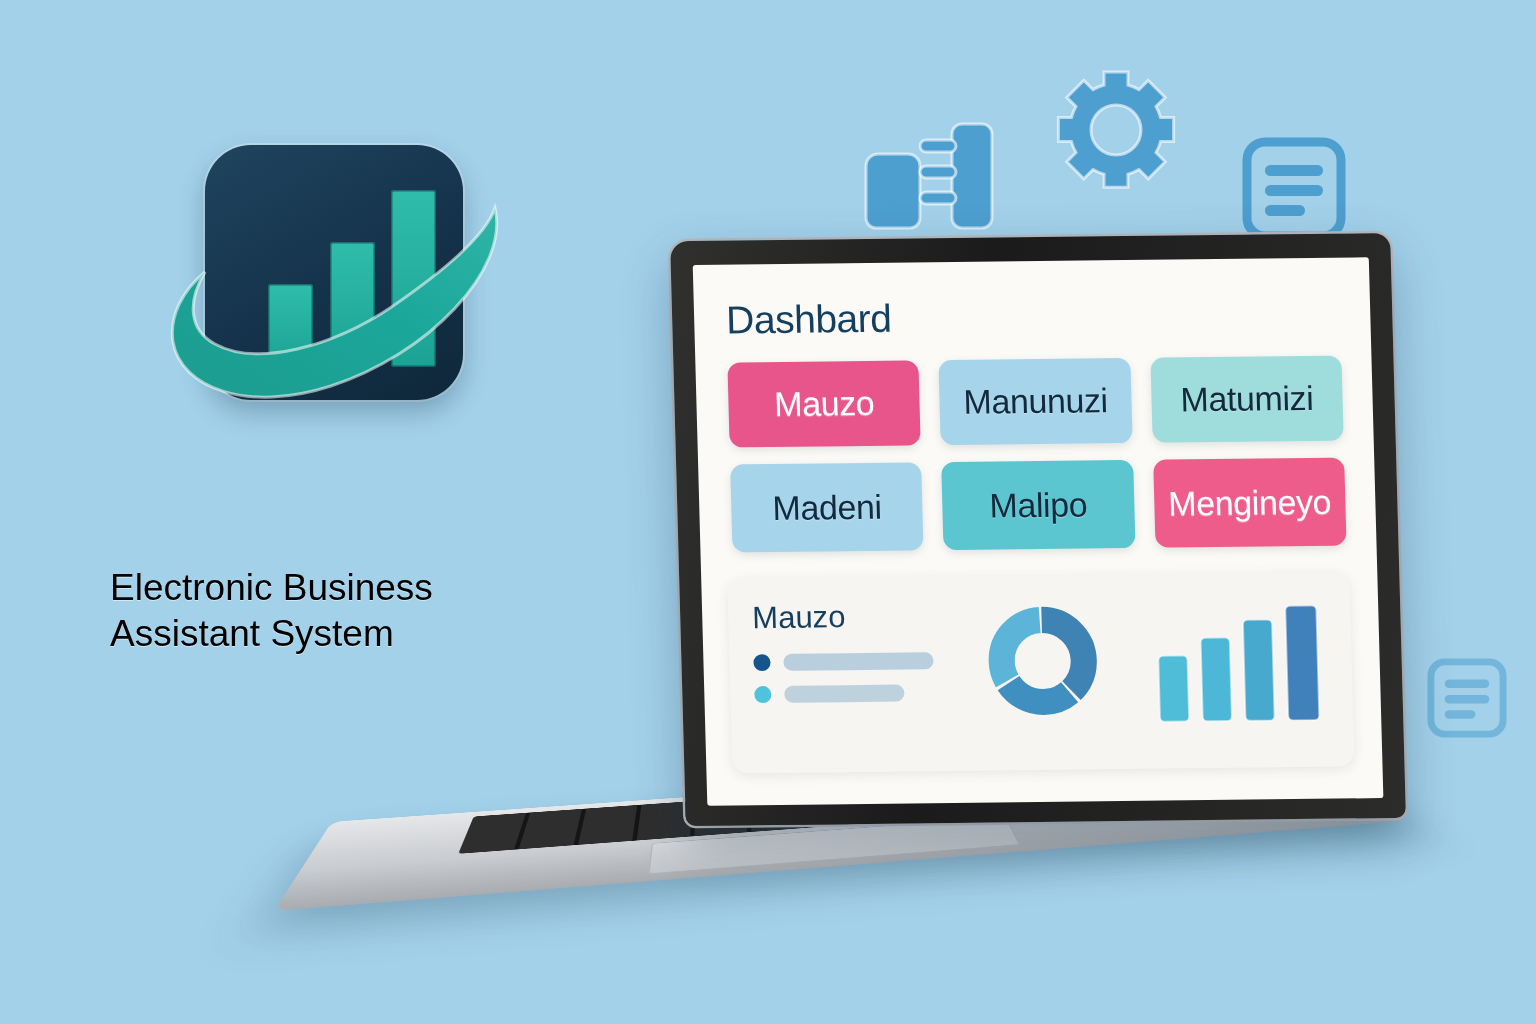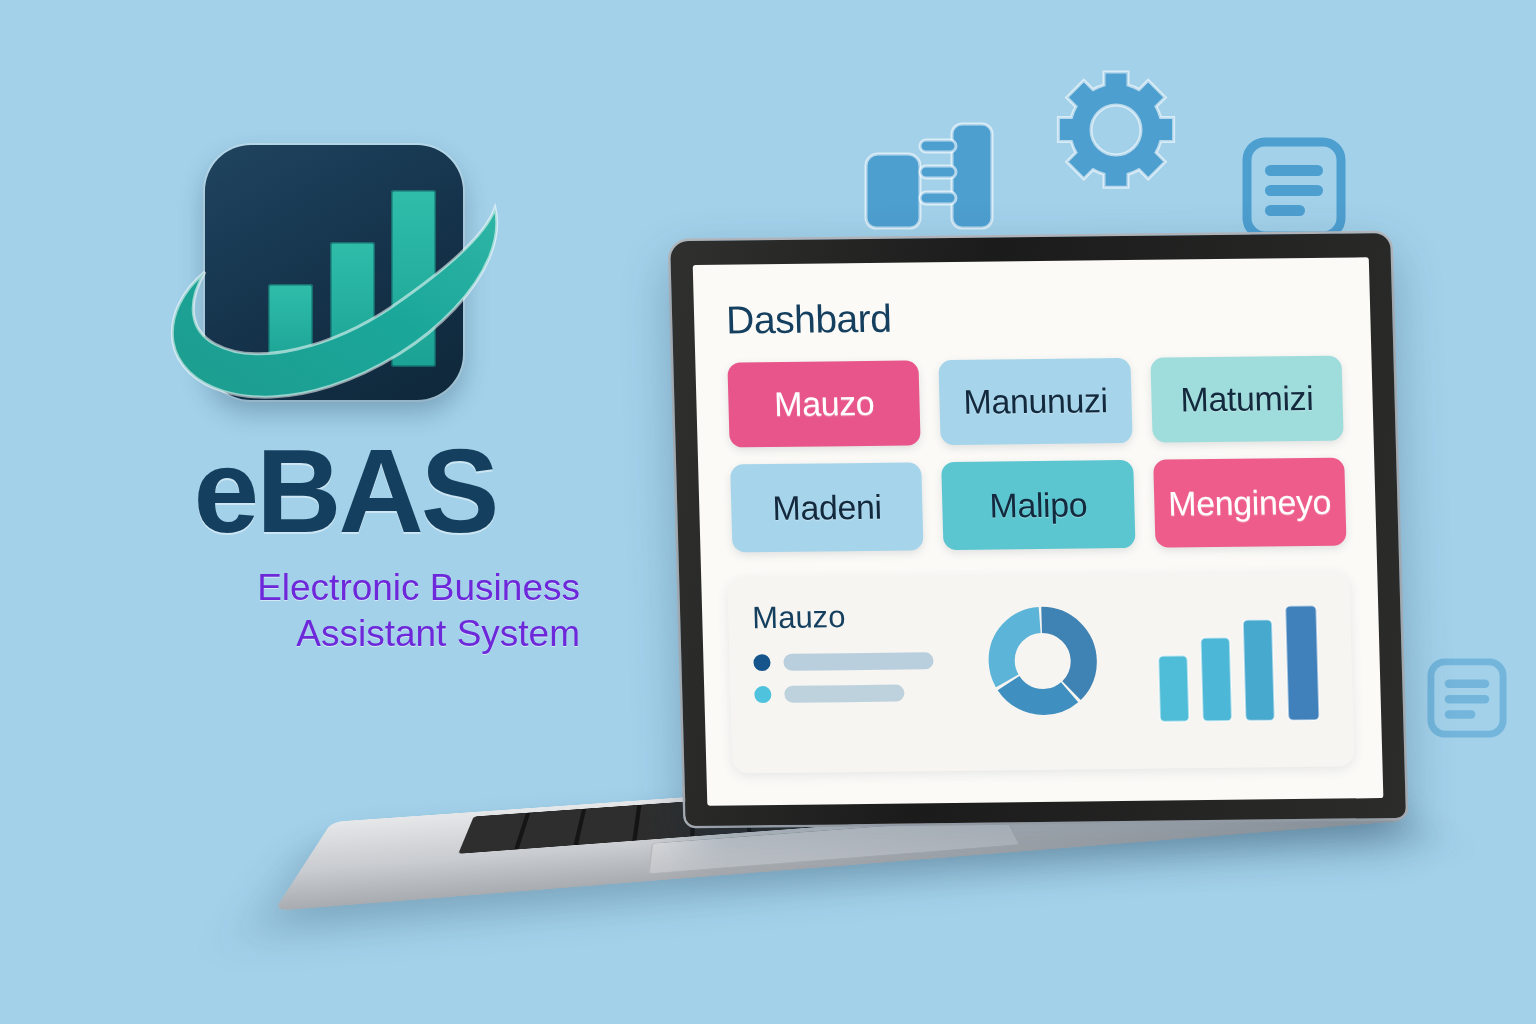--- a/index.html
+++ b/index.html
@@ -28,22 +28,22 @@
   #lbar3{ left:186px; top:45px; width:45px; height:177px; }
 
   #swoosh{ position:absolute; left:-40px; top:45px; width:350px; height:225px; }
 
   #brand-name{
     position:absolute; left:0; top:300px; width:470px; text-align:center;
     font-size:118px; font-weight:700; letter-spacing:-3px; color:#153f5e;
     line-height:.95; text-shadow:0 2px 0 rgba(255,255,255,.45);
   }
   #brand-sub{
-    position:absolute; left:0; top:430px; width:470px; text-align:right;
-    font-size:37px; font-weight:400; color:#6d28d9; line-height:1.25;
+    position:absolute; left:0; top:430px; width:470px; text-align:left;
+    font-size:37px; font-weight:400; color:#000000; line-height:1.25;
     text-shadow:0 1px 0 rgba(255,255,255,.5);
   }
 
   
   .float-ico{ position:absolute; }
   #ico-report{ left:858px; top:118px; width:140px; height:112px; }
   #ico-gear{ left:1052px; top:66px; width:128px; height:128px; }
   #ico-doc1{ left:1238px; top:133px; width:112px; height:112px; }
   #ico-doc2{ left:1424px; top:655px; width:86px; height:86px; opacity:.55; }
 
@@ -135,21 +135,20 @@
             <stop offset="0.55" stop-color="#1aa79a"></stop>
             <stop offset="1" stop-color="#2fb5a6"></stop>
           </linearGradient>
         </defs>
         <path d="M330 18 C345 80 262 165 166 196 C82 223 16 198 8 152
                  C4 126 18 100 40 82 C22 112 24 140 50 154
                  C92 177 168 157 228 116 C286 76 322 42 330 18 Z" fill="url(#swg)" stroke="rgba(255,255,255,.55)" stroke-width="3"></path>
       </svg>
     </div>
 
-    <div id="brand-name">eBAS</div>
     <div id="brand-sub">Electronic Business Assistant System</div>
   </div>
 
   <svg class="float-ico" id="ico-report" viewBox="0 0 140 112">
     <g fill="#4d9fd0" stroke="rgba(255,255,255,.6)" stroke-width="3">
       <path d="M8 48 a12 12 0 0 1 12-12 h30 a12 12 0 0 1 12 12 v52 a10 10 0 0 1-10 10 h-34 a10 10 0 0 1-10-10 Z"></path>
       <path d="M104 6 h20 a10 10 0 0 1 10 10 v84 a10 10 0 0 1-10 10 h-20 a10 10 0 0 1-10-10 v-84 a10 10 0 0 1 10-10 Z"></path>
       <rect x="62" y="22" width="36" height="12" rx="6"></rect>
       <rect x="62" y="48" width="36" height="12" rx="6"></rect>
       <rect x="62" y="74" width="36" height="12" rx="6"></rect>

